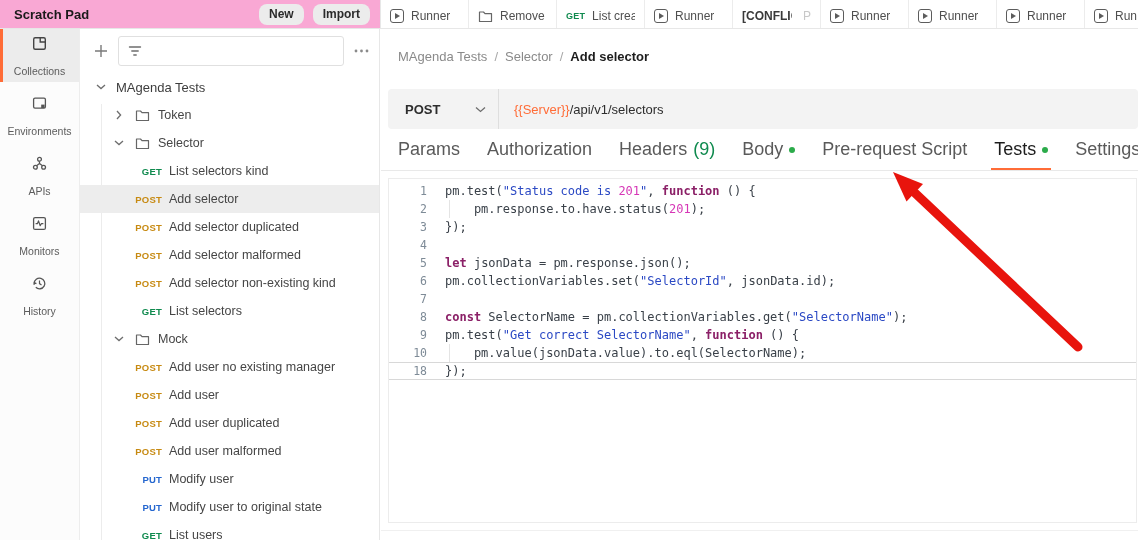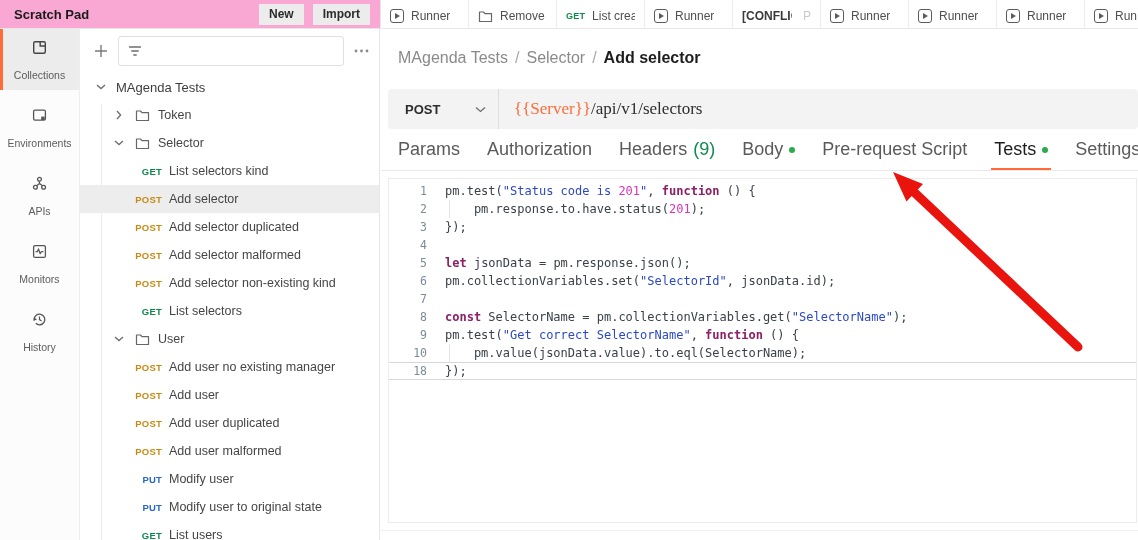--- a/index.html
+++ b/index.html
@@ -9,41 +9,41 @@
     font-family:"Liberation Sans", sans-serif; background:#ffffff; color:#3b3b3b;
   }
   
   .header { position:absolute; left:0; top:0; width:1138px; height:29px;
             border-bottom:1px solid #e7e7e7; display:flex; background:#f9a8d4; }
   .header-left { width:381px; flex:none; display:flex; align-items:center;
                  padding:0 10px 0 14px; border-right:1px solid #e7e7e7; }
   .app-title { font-size:13px; font-weight:700; color:#1a1a1a; }
   .hl-spacer { flex:1; }
   .hdr-btn { height:21px; padding:0 10px; margin-left:9px; background:#ececec;
-             border:none; border-radius:0; font-size:12px; font-weight:600;
+             border:none; border-radius:8px; font-size:12px; font-weight:600;
              color:#2b2b2b; display:flex; align-items:center; cursor:pointer;
              font-family:"Liberation Sans", sans-serif; }
   .tab-strip { flex:1; display:flex; overflow:hidden; }
   .app-tab { width:88px; flex:none; border-right:1px solid #ececec; display:flex;
              align-items:center; gap:7px; padding:16px 9px; font-size:12px; color:#4f4f4f;
              white-space:nowrap; overflow:hidden; background:#fff; }
   .runner-ic { width:14px; height:14px; flex:none; border:1px solid #5c5c5c; border-radius:3px;
                display:flex; align-items:center; justify-content:center; }
   .runner-ic::after { content:""; display:block; width:0; height:0; margin-left:1px;
                border-left:5px solid #5c5c5c; border-top:3.5px solid transparent;
                border-bottom:3.5px solid transparent; }
   .tab-get { font-size:9px; font-weight:700; color:#0f8a4e; letter-spacing:.2px; flex:none; }
   .tab-bold { font-weight:700; color:#3a3a3a; }
   .tab-suffix { color:#c8c8c8; margin-left:4px; }
   .tab-label { overflow:hidden; white-space:nowrap; }
   .tab-ic svg { display:block; }
   
   .activity { position:absolute; left:0; top:29px; width:80px; bottom:0;
               background:#fcfcfc; border-right:1px solid #ededed; }
-  .act-item { position:relative; height:61px; margin-bottom:7px; display:flex; flex-direction:column;
+  .act-item { position:relative; height:53px; margin-bottom:7px; display:flex; flex-direction:column;
               align-items:center; justify-content:center; gap:13px; cursor:pointer; }
   .act-item .lbl { font-size:10.5px; color:#5c5c5c; }
   .act-item.active { background:#ececec; }
   .act-item.active::before { content:""; position:absolute; left:0; top:0; bottom:0; width:3px; background:#ff6c37; }
   .act-item svg { display:block; }
   .act-scroll { position:absolute; left:80px; top:153px; width:3px; height:31px;
                 background:#d9d9d9; border-radius:2px; }
   
   .sidebar { position:absolute; left:80px; top:29px; width:300px; bottom:0;
              background:#fff; border-right:1px solid #e7e7e7; }
@@ -62,31 +62,31 @@
   .trow .chev { width:16px; display:flex; justify-content:center; flex:none; }
   .row-collection { padding-left:13px; gap:7px; font-size:13px; color:#3d3d3d; }
   .row-folder { padding-left:31px; gap:8px; }
   .row-folder .fold-ic { display:flex; flex:none; }
   .row-request { padding-left:26px; }
   .method { width:56px; flex:none; text-align:right; font-size:9.5px; font-weight:700;
             letter-spacing:.2px; margin-right:7px; }
   .m-get { color:#0f8a4e; } .m-post { color:#c78a12; } .m-put { color:#2567cf; }
   
   .main { position:absolute; left:381px; top:29px; right:0; bottom:0; background:#fff; }
-  .breadcrumb { margin:20px 0 0 17px; font-size:16px; color:#8a8a8a; height:14px; }
+  .breadcrumb { margin:20px 0 0 17px; font-size:13px; color:#8a8a8a; height:14px; }
   .breadcrumb .sep { margin:0 7px; color:#a8a8a8; }
   .crumb-last { color:#1d1d1d; font-weight:700; }
   .url-bar { margin:26px 0 0 7px; width:750px; height:40px; background:#f3f3f3;
              border-radius:4px; display:flex; align-items:center; }
   .method-box { width:110px; flex:none; display:flex; align-items:center; height:100%;
                 padding-left:17px; cursor:pointer; }
   .method-box .mtxt { font-size:13px; font-weight:700; color:#2d2d2d; }
   .method-box .dd { margin-left:auto; margin-right:12px; display:flex; }
   .url-divider { width:1px; height:40px; background:#dedede; flex:none; }
-  .url-text { padding-left:15px; font-size:17px; color:#2d2d2d; white-space:nowrap;font-family:Liberation Serif, serif; }
+  .url-text { padding-left:15px; font-size:13px; color:#2d2d2d; white-space:nowrap; }
   .url-var { color:#ff6c37; }
   .req-tabs { position:relative; height:42px; display:flex; align-items:stretch;
               padding-left:17px; border-bottom:1px solid #e9e9e9; }
   .req-tab { position:relative; display:flex; align-items:center; gap:6px; font-size:18px;
              color:#5a5a5a; margin-right:27px; cursor:pointer; white-space:nowrap; }
   .req-tab .count { color:#0f8a4e; }
   .req-tab .dot { width:6px; height:6px; border-radius:50%; background:#2bab4a; }
   .req-tab.active { color:#1d1d1d; }
   .req-tab.active::after { content:""; position:absolute; left:-3px; right:-3px; bottom:0;
                            height:2px; background:#ff6c37; }
@@ -302,21 +302,21 @@
           <span class="chev">
             <svg width="10" height="6" viewBox="0 0 10 6">
               <path d="M1 1l4 3.6L9 1" fill="none" stroke="#6e6e6e" stroke-width="1.3"></path>
             </svg>
           </span>
           <span class="fold-ic">
             <svg width="15" height="13" viewBox="0 0 15 13">
               <path d="M1.5 2h4l1.5 1.7h6.5v7.8h-12z" fill="none" stroke="#666" stroke-width="1.2" stroke-linejoin="round"></path>
             </svg>
           </span>
-          <span>User</span>
+          <span>Mock</span>
         </div>
         <div class="trow row-request">
           <span class="method m-post">POST</span>
           <span>Add user no existing manager</span>
         </div>
         <div class="trow row-request">
           <span class="method m-post">POST</span>
           <span>Add user</span>
         </div>
         <div class="trow row-request">

